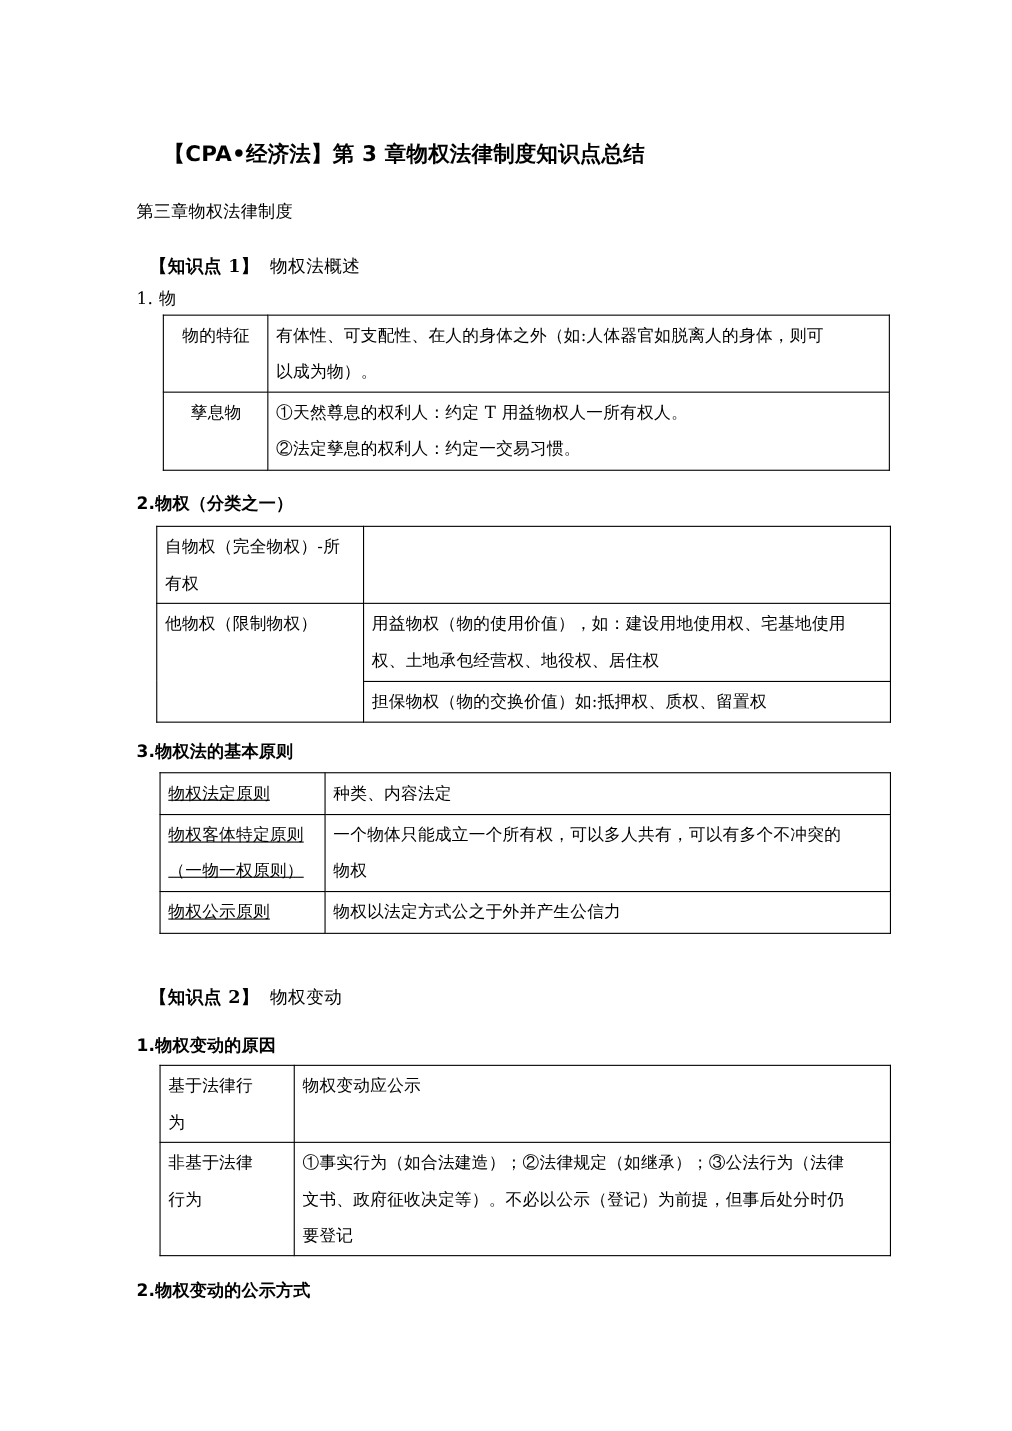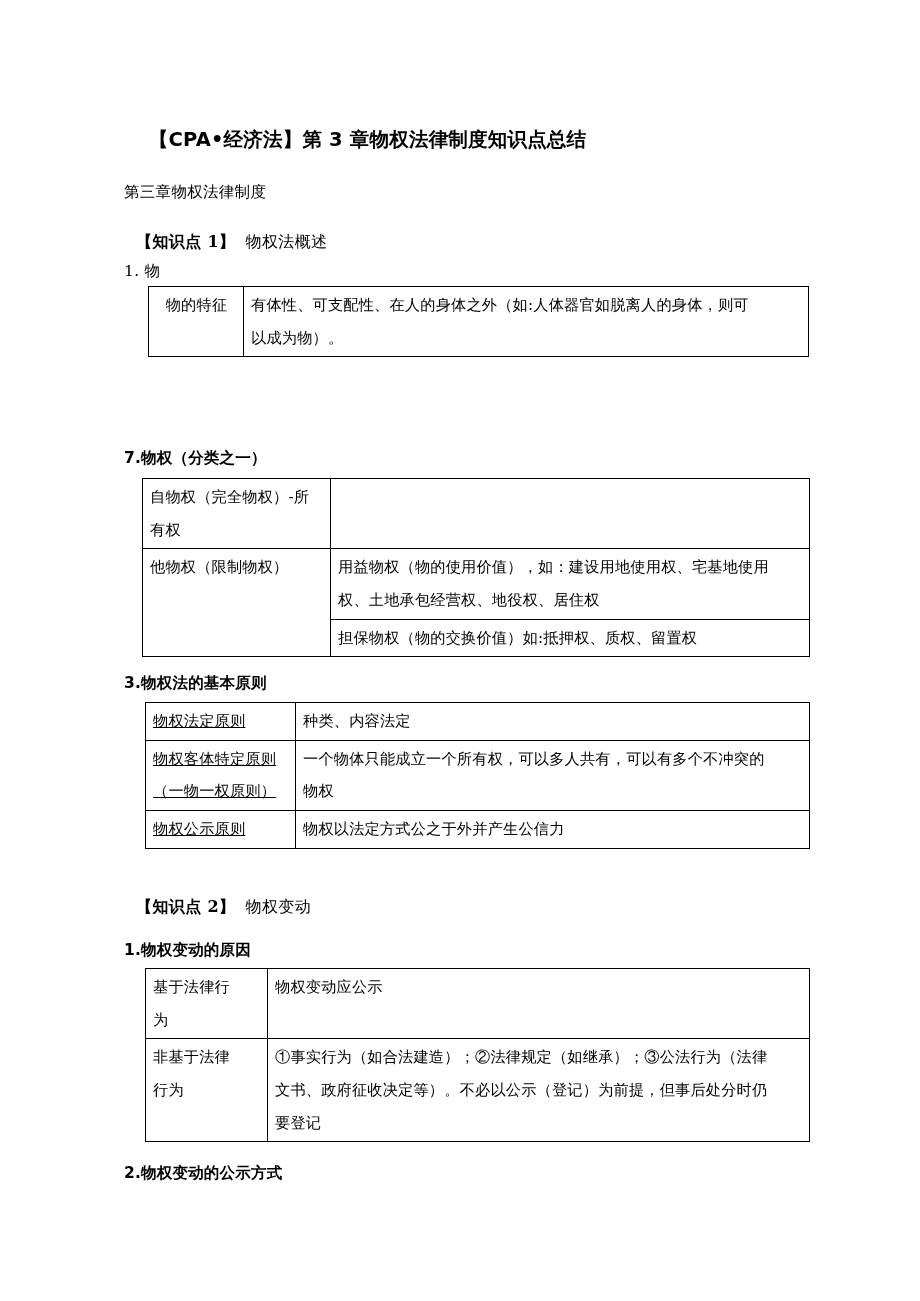--- a/index.html
+++ b/index.html
@@ -120,24 +120,31 @@
         <col>
       </colgroup>
     <tbody>
       <tr>
         <td class="center">物的特征</td>
         <td class="cell-lines">
           <p>有体性、可支配性、在人的身体之外（如:人体器官如脱离人的身体，则可</p>
           <p>以成为物）。</p>
         </td>
       </tr>
-    </tbody>
-  </table>
-
-  <div class="num-heading" style="top:448px;">7.物权（分类之一）</div>
+      <tr>
+        <td class="center">孳息物</td>
+        <td class="cell-lines">
+          <p>①天然尊息的权利人：约定 T 用益物权人一所有权人。</p>
+          <p>②法定孳息的权利人：约定一交易习惯。</p>
+        </td>
+      </tr>
+    </tbody>
+  </table>
+
+  <div class="num-heading" style="top:448px;">2.物权（分类之一）</div>
 
   <table class="doc-table" id="table-classification">
     <colgroup>
         <col style="width:188px;">
         <col>
       </colgroup>
     <tbody>
       <tr>
         <td class="cell-lines">
           <p>自物权（完全物权）-所</p>

